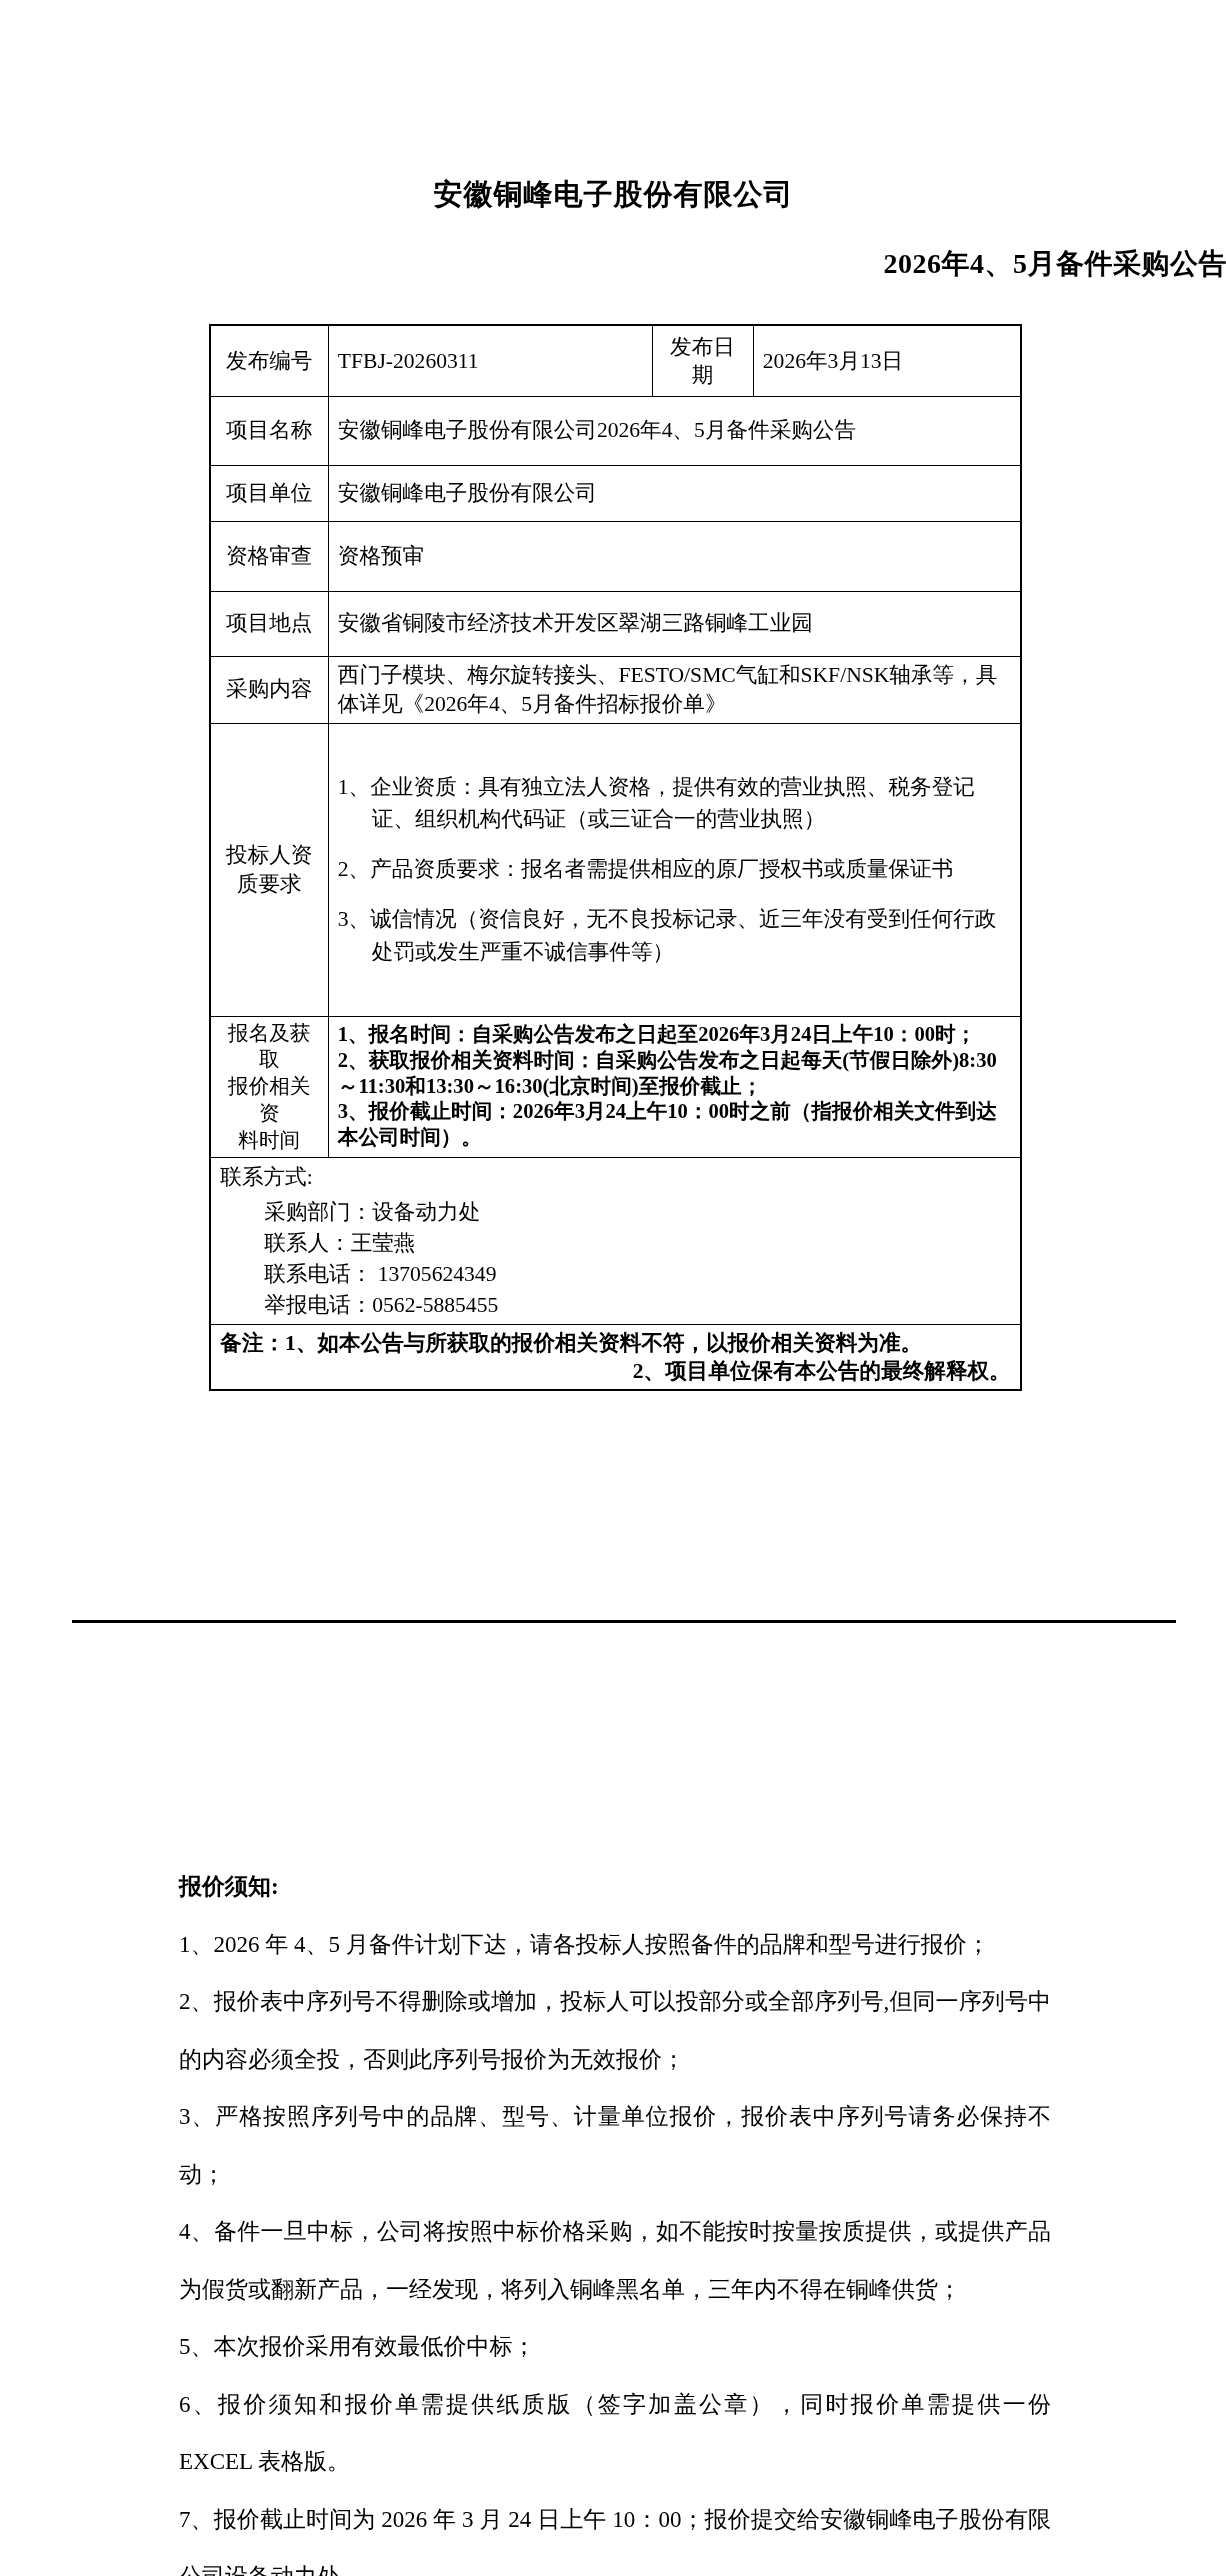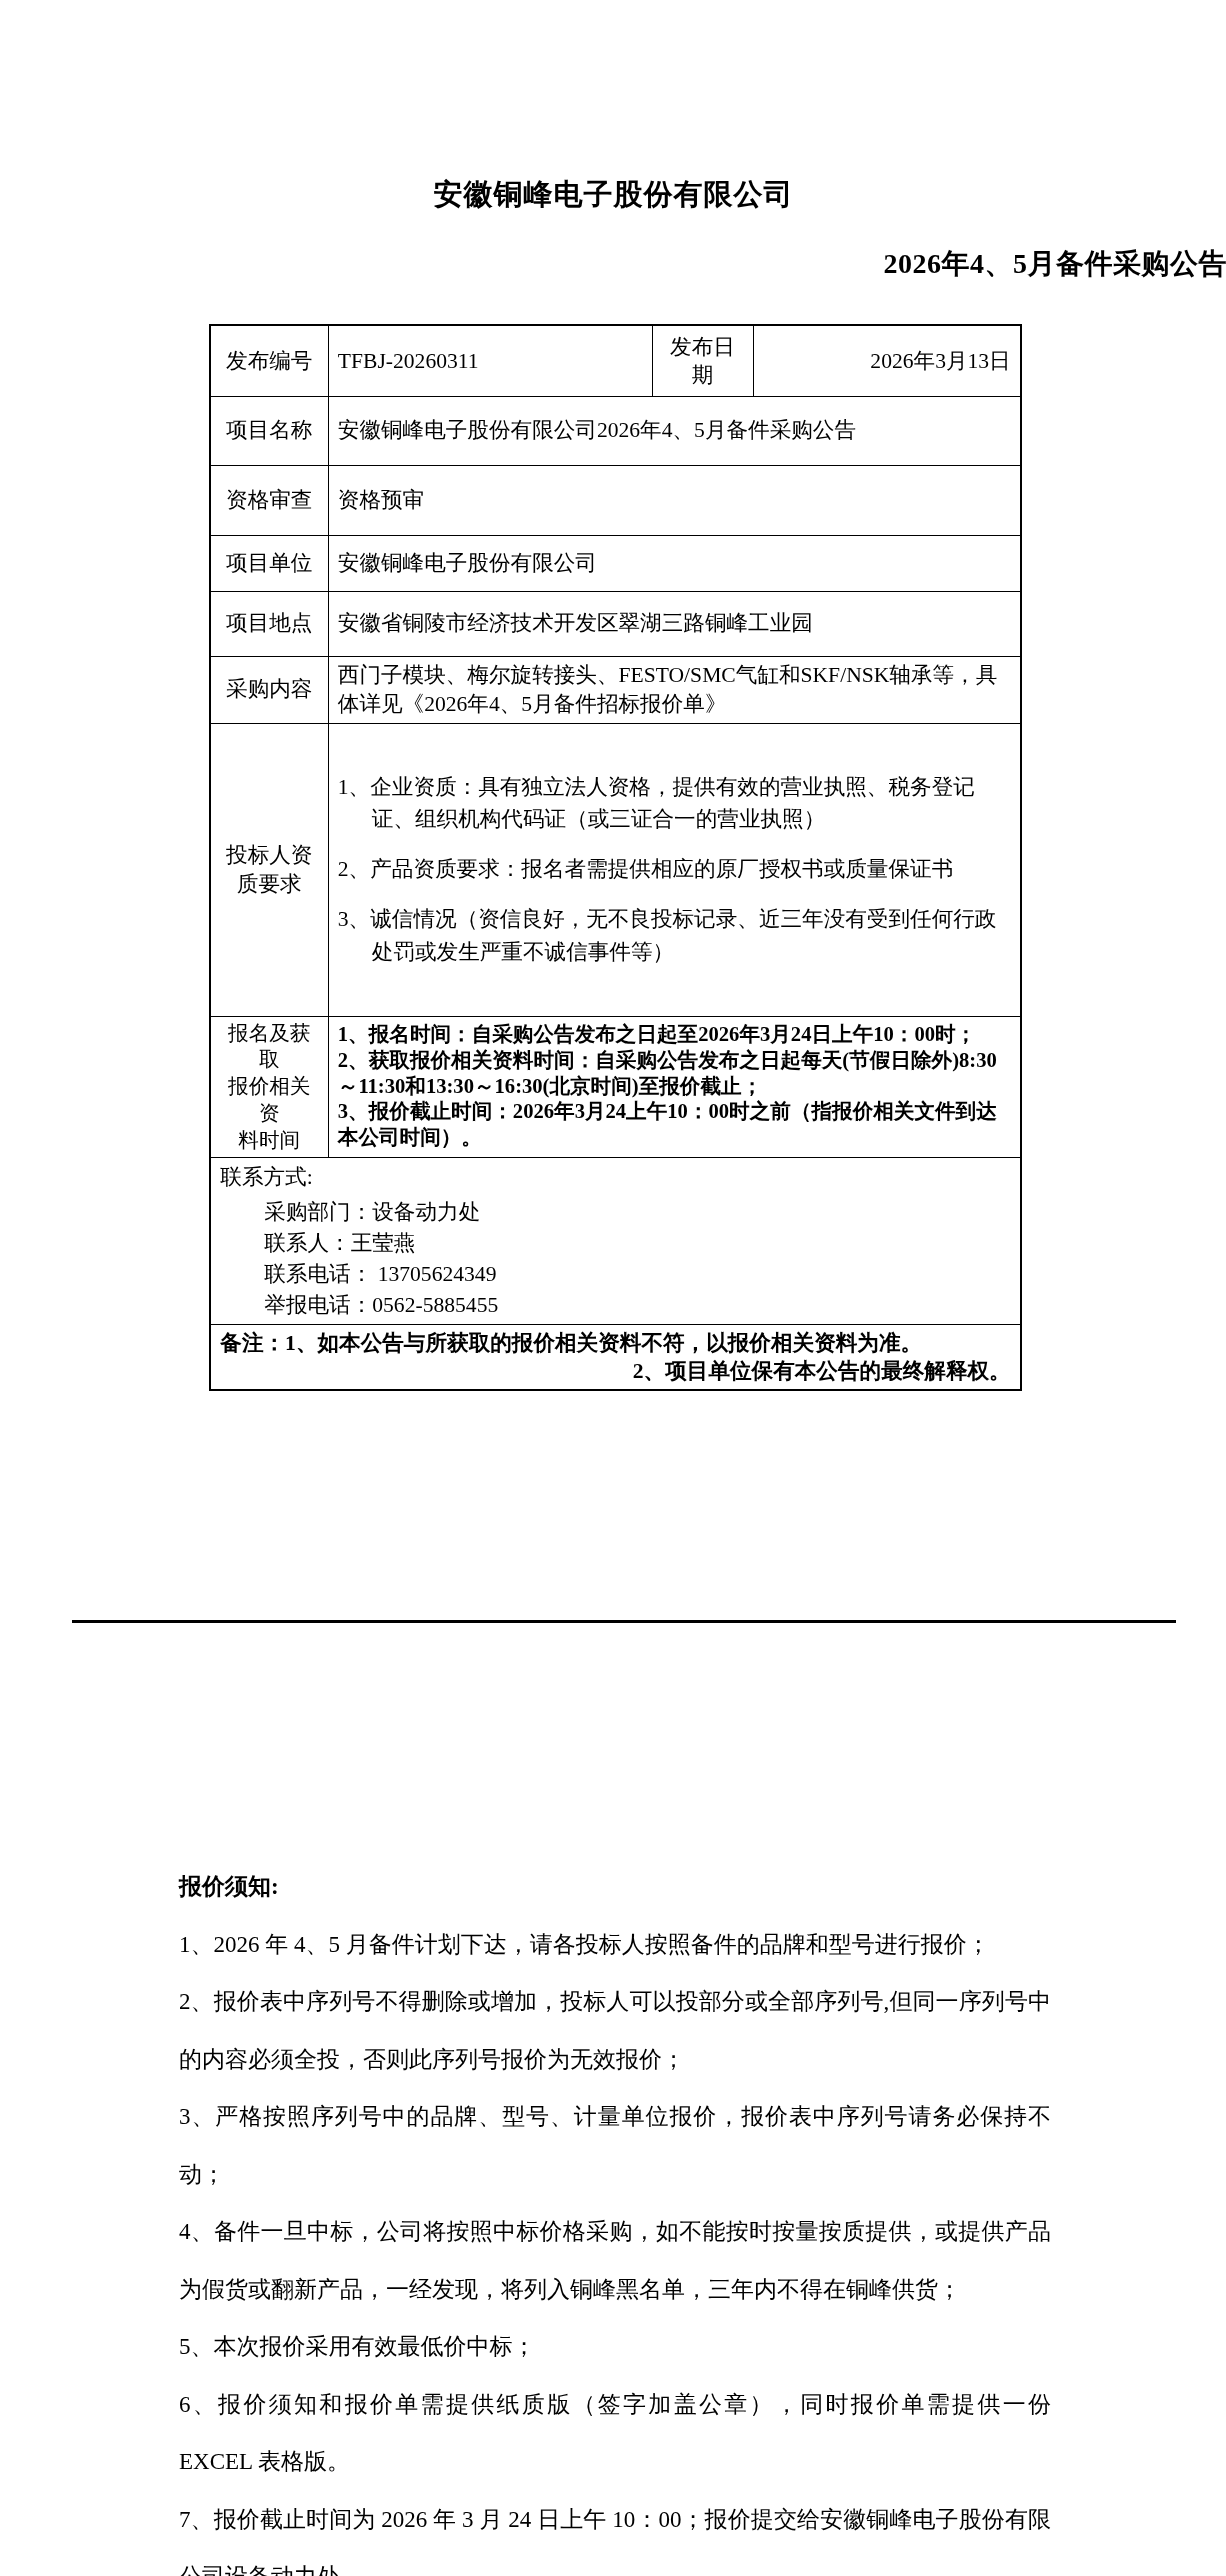--- a/index.html
+++ b/index.html
@@ -54,21 +54,21 @@
     padding: 3.1px 9.3px;
     vertical-align: middle;
     word-break: break-all;
   }
   td.lbl {
     text-align: center;
     white-space: pre-line;
     padding: 3.1px 2.1px;
     line-height: 1.5;
   }
-  td.ctr { text-align: right; margin-top: 39px; }
+  td.ctr { text-align: left; margin-top: 39px; }
   .req-item {
     margin: 17.5px 0;
     padding-left: 34px;
     text-indent: -34px;
     line-height: 1.5;
   }
   td.times-cell {
     padding: 2.1px 5.2px;
     vertical-align: middle;
   }
@@ -142,27 +142,27 @@
       <tr style="height:71px">
         <td class="lbl">发布编号</td>
         <td>TFBJ-20260311</td>
         <td class="lbl">发布日期</td>
         <td class="ctr">2026年3月13日</td>
       </tr>
       <tr style="height:69px">
         <td class="lbl">项目名称</td>
         <td colspan="3">安徽铜峰电子股份有限公司2026年4、5月备件采购公告</td>
       </tr>
+      <tr style="height:56px">
+        <td class="lbl">项目单位</td>
+        <td colspan="3">安徽铜峰电子股份有限公司</td>
+      </tr>
       <tr style="height:70px">
         <td class="lbl">资格审查</td>
         <td colspan="3">资格预审</td>
-      </tr>
-      <tr style="height:56px">
-        <td class="lbl">项目单位</td>
-        <td colspan="3">安徽铜峰电子股份有限公司</td>
       </tr>
       <tr style="height:65px">
         <td class="lbl">项目地点</td>
         <td colspan="3">安徽省铜陵市经济技术开发区翠湖三路铜峰工业园</td>
       </tr>
       <tr style="height:67px">
         <td class="lbl">采购内容</td>
         <td colspan="3">西门子模块、梅尔旋转接头、FESTO/SMC气缸和SKF/NSK轴承等，具体详见《2026年4、5月备件招标报价单》</td>
       </tr>
       <tr style="height:293px">

